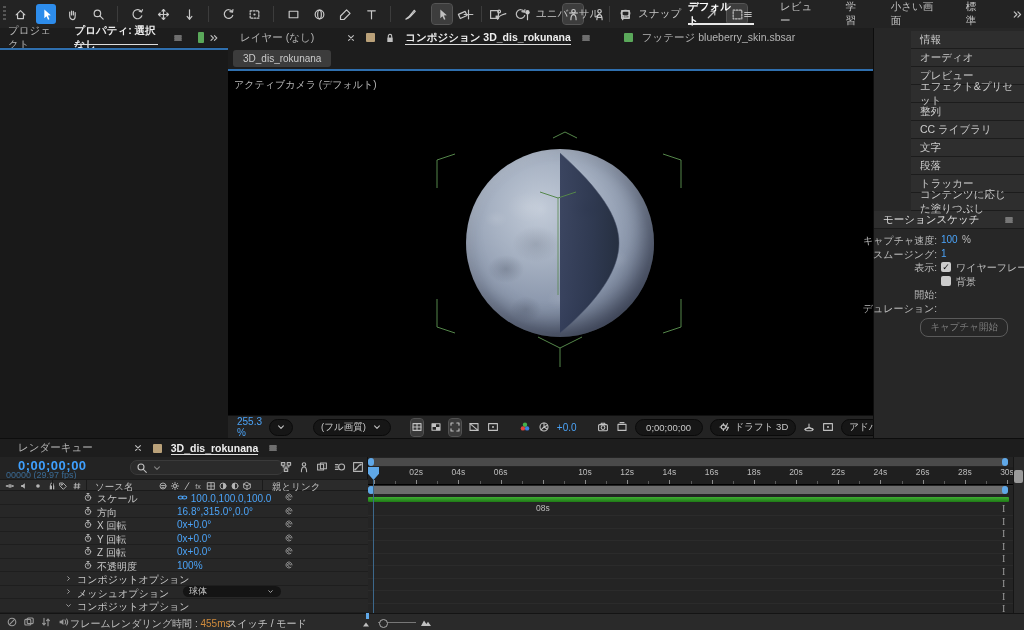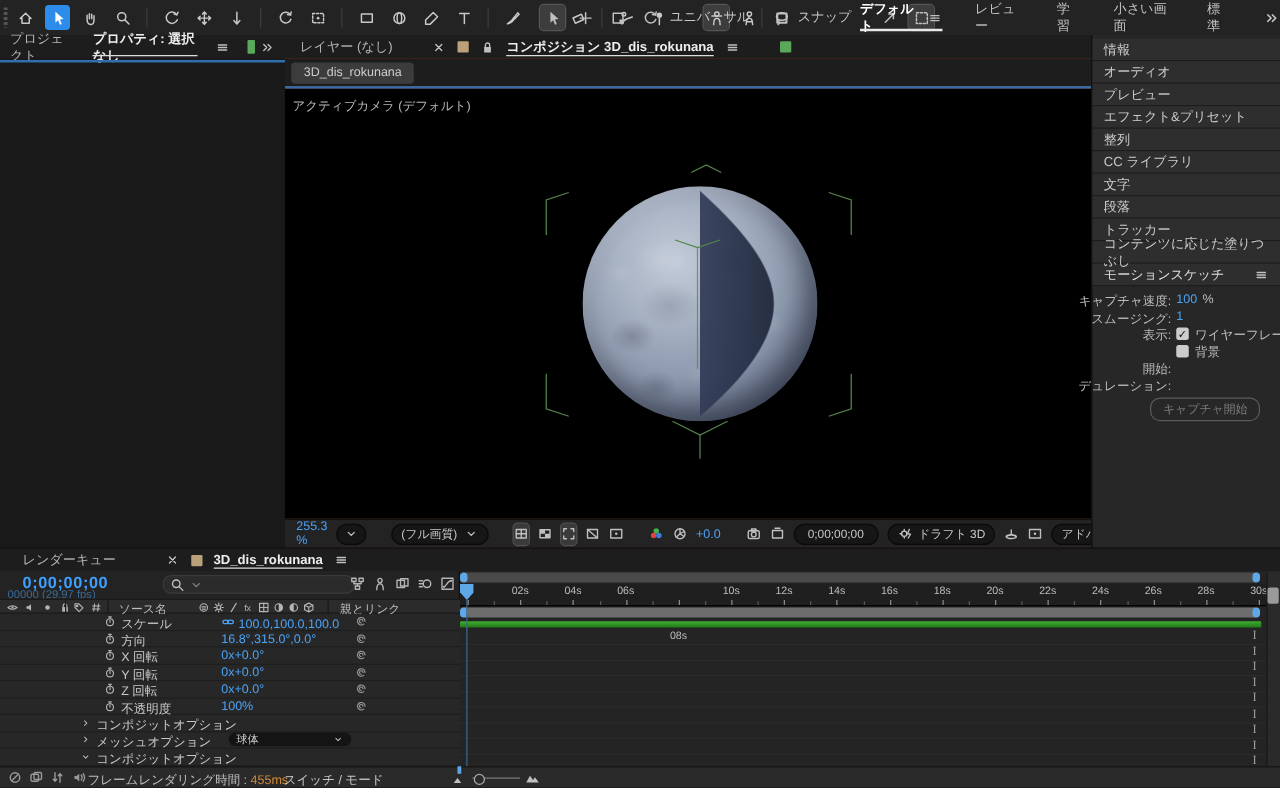--- a/index.html
+++ b/index.html
@@ -267,21 +267,21 @@
         <span>
             <svg class="ic" viewBox="0 0 12 12" width="12" height="12" fill="none" stroke="#c0c0c0" stroke-width="1.1" stroke-linecap="round" stroke-linejoin="round">
               <path d="M3 3.6 L5.4 6 L3 8.4 M6.4 3.6 L8.8 6 L6.4 8.4"></path>
             </svg>
           </span>
       </span>
     </div>
     <div class="abs" style="left:0;top:20px;width:228px;height:2px;background:#2f6fae;"></div>
   </div>
 
-  <div class="abs" id="viewer" style="left:228px;top:28px;width:645px;height:410px;background:#c2410c;">
+  <div class="abs" id="viewer" style="left:228px;top:28px;width:645px;height:410px;background:#ec4899;">
 
     <div class="abs" style="left:0;top:0;width:645px;height:19px;background:#1d1d1d;display:flex;align-items:center;padding:0 12px;box-sizing:border-box;gap:9px;">
       <span class="ptab" style="margin-right:22px;">
         <span>レイヤー (なし)</span>
       </span>
       <span>
           <svg class="ic" viewBox="0 0 12 12" width="12" height="12" fill="none" stroke="#c0c0c0" stroke-width="1.1" stroke-linecap="round" stroke-linejoin="round">
             <path d="M3.6 3.6 L8.4 8.4 M8.4 3.6 L3.6 8.4"></path>
           </svg>
         </span>
@@ -296,20 +296,23 @@
         <span>コンポジション 3D_dis_rokunana</span>
           <span class="uline"></span>
       </span>
       <span>
           <svg class="ic" viewBox="0 0 12 12" width="12" height="12" fill="none" stroke="#c0c0c0" stroke-width="1.1" stroke-linecap="round" stroke-linejoin="round">
             <path d="M2.7 4 H9.3 M2.7 6 H9.3 M2.7 8 H9.3"></path>
           </svg>
         </span>
       <span style="width:14px;"></span>
       <span class="sqlabel" id="footage-label-sq" style="background: rgb(90, 168, 90);"></span>
+      <span class="ptab">
+        <span>フッテージ blueberry_skin.sbsar</span>
+      </span>
     </div>
 
     <div class="abs" style="left:0;top:19px;width:645px;height:22px;background:#1d1d1d;display:flex;align-items:center;padding:0 5px;box-sizing:border-box;">
       <span class="chip">3D_dis_rokunana</span>
     </div>
     <div class="abs" style="left:0;top:41px;width:645px;height:2px;background:#2f6fae;"></div>
 
     <div class="abs" id="canvas" style="left:0;top:43px;width:645px;height:344px;background:#000;overflow:hidden;">
       <span class="abs" style="left:6px;top:7px;color:#b9b9b9;font-size:10px;">アクティブカメラ (デフォルト)</span>
 
@@ -461,21 +464,21 @@
             </svg>
           </span>
       </span>
       <span class="pill" style="min-width:34px;">
         <span>アクティ</span>
       </span>
     </div>
   </div>
 
   <div class="abs" id="right-panel" style="left:873px;top:28px;width:151px;height:410px;background:#272727;border-left:1px solid #0d0d0d;box-sizing:border-box;">
-    <div id="rp-sections" style="padding-top:3px;">
+    <div id="rp-sections" style="padding-top:3px;margin-left:37px;">
         <div class="rp-row">
           <span>情報</span>
         </div>
         <div class="rp-row">
           <span>オーディオ</span>
         </div>
         <div class="rp-row">
           <span>プレビュー</span>
         </div>
         <div class="rp-row">

